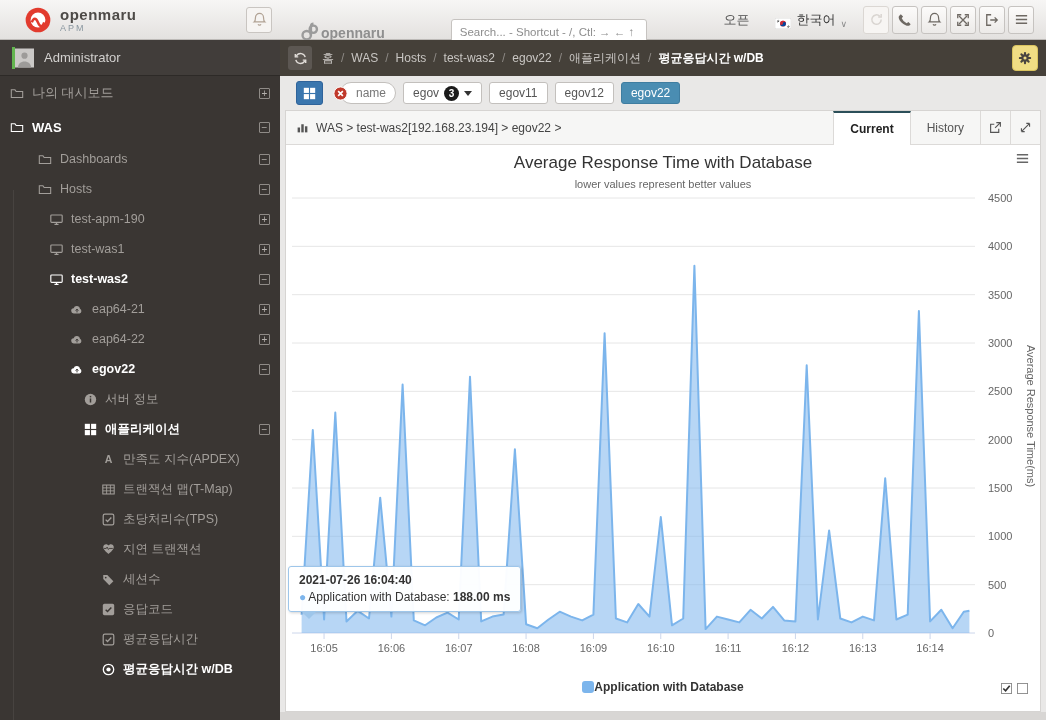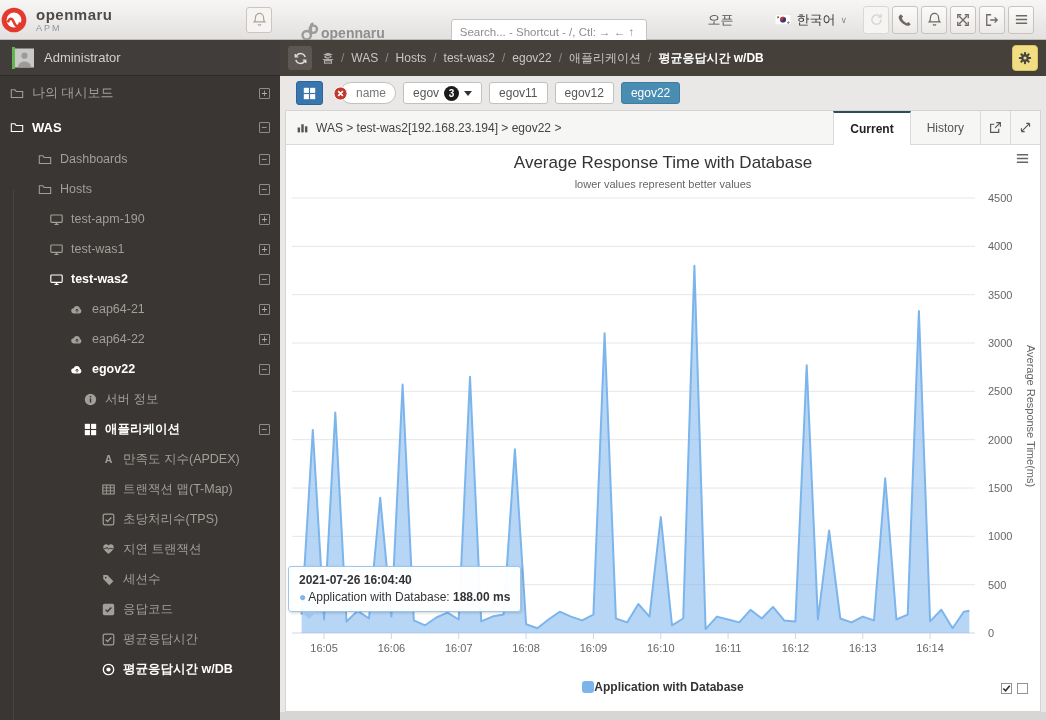--- a/index.html
+++ b/index.html
@@ -1,33 +1,33 @@
 <!DOCTYPE html>
 <html><head>
 <meta charset="utf-8">
 <style>
   * { box-sizing: border-box; margin: 0; padding: 0; }
   body { font-family: "Liberation Sans", sans-serif; background:#d8d6d4; }
   .app { width:1046px; height:720px; position:relative; overflow:hidden; display:flex; flex-direction:column; background:#e9e8e7; }
 
   
   .navbar { height:40px; flex:0 0 40px; display:flex; align-items:center; background:linear-gradient(#f7f6f5,#e3e1df); border-bottom:1px solid #bdbab7; }
-  .nav-left { width:280px; flex:0 0 280px; display:flex; align-items:center; padding-left:0; }
+  .nav-left { width:280px; flex:0 0 280px; display:flex; align-items:center; padding-left:24px; }
   .brand-text { margin-left:8px; line-height:1; }
   .brand-name { font-size:15px; font-weight:bold; color:#4d4a47; letter-spacing:.5px; }
   .brand-sub { font-size:9px; color:#8a97a0; letter-spacing:2px; margin-top:2px; }
   .bell-btn { margin-left:auto; margin-right:8px; width:26px; height:26px; border:1px solid #c9c5c1; border-radius:3px; background:#f6f4f2; color:#b1a294; display:flex; align-items:center; justify-content:center; }
   .nav-center { display:flex; align-items:center;margin-top:24px; }
   .center-brand { margin-left:20px; display:flex; align-items:flex-end; color:#919191; }
   .center-brand-name { font-size:14px; font-weight:bold; color:#8f8f8f; margin-left:2px; margin-bottom:2px; }
   .search-input { margin-left:66px; width:196px; height:25px; border:1px solid #c6c3c0; border-radius:3px; background:#fff; font-size:11.5px; color:#666; padding:0 8px; font-family:"Liberation Sans",sans-serif; }
   .search-input::placeholder { color:#8d8d8d; }
   .nav-right { margin-left:auto; display:flex; align-items:center; padding-right:12px; }
-  .nav-user { font-size:13px; color:#4a4a4a; margin-right:42px;font-family:Liberation Serif, serif; }
-  .nav-lang { display:flex; align-items:center; gap:5px; font-size:13px; color:#333; margin-right:16px; }
+  .nav-user { font-size:13px; color:#4a4a4a; margin-right:26px;font-family:Liberation Serif, serif; }
+  .nav-lang { display:flex; align-items:flex-end; gap:5px; font-size:13px; color:#333; margin-right:16px; }
   .lang-caret { font-size:9px; color:#888; }
   .nv-group { display:flex; gap:3px; }
   .nv-btn { width:26px; height:28px; border:1px solid #c6c3c0; border-radius:3px; background:linear-gradient(#fcfbfa,#eceae8); color:#6e6963; display:flex; align-items:center; justify-content:center; }
   .nv-btn.disabled { color:#d9d5d1; background:#f7f5f3; border-color:#dbd7d3; }
 
   
   .body-row { flex:1; display:flex; min-height:0; }
 
   
   .sidebar { width:280px; flex:0 0 280px; background:#3a3633; position:relative; overflow:hidden; }

